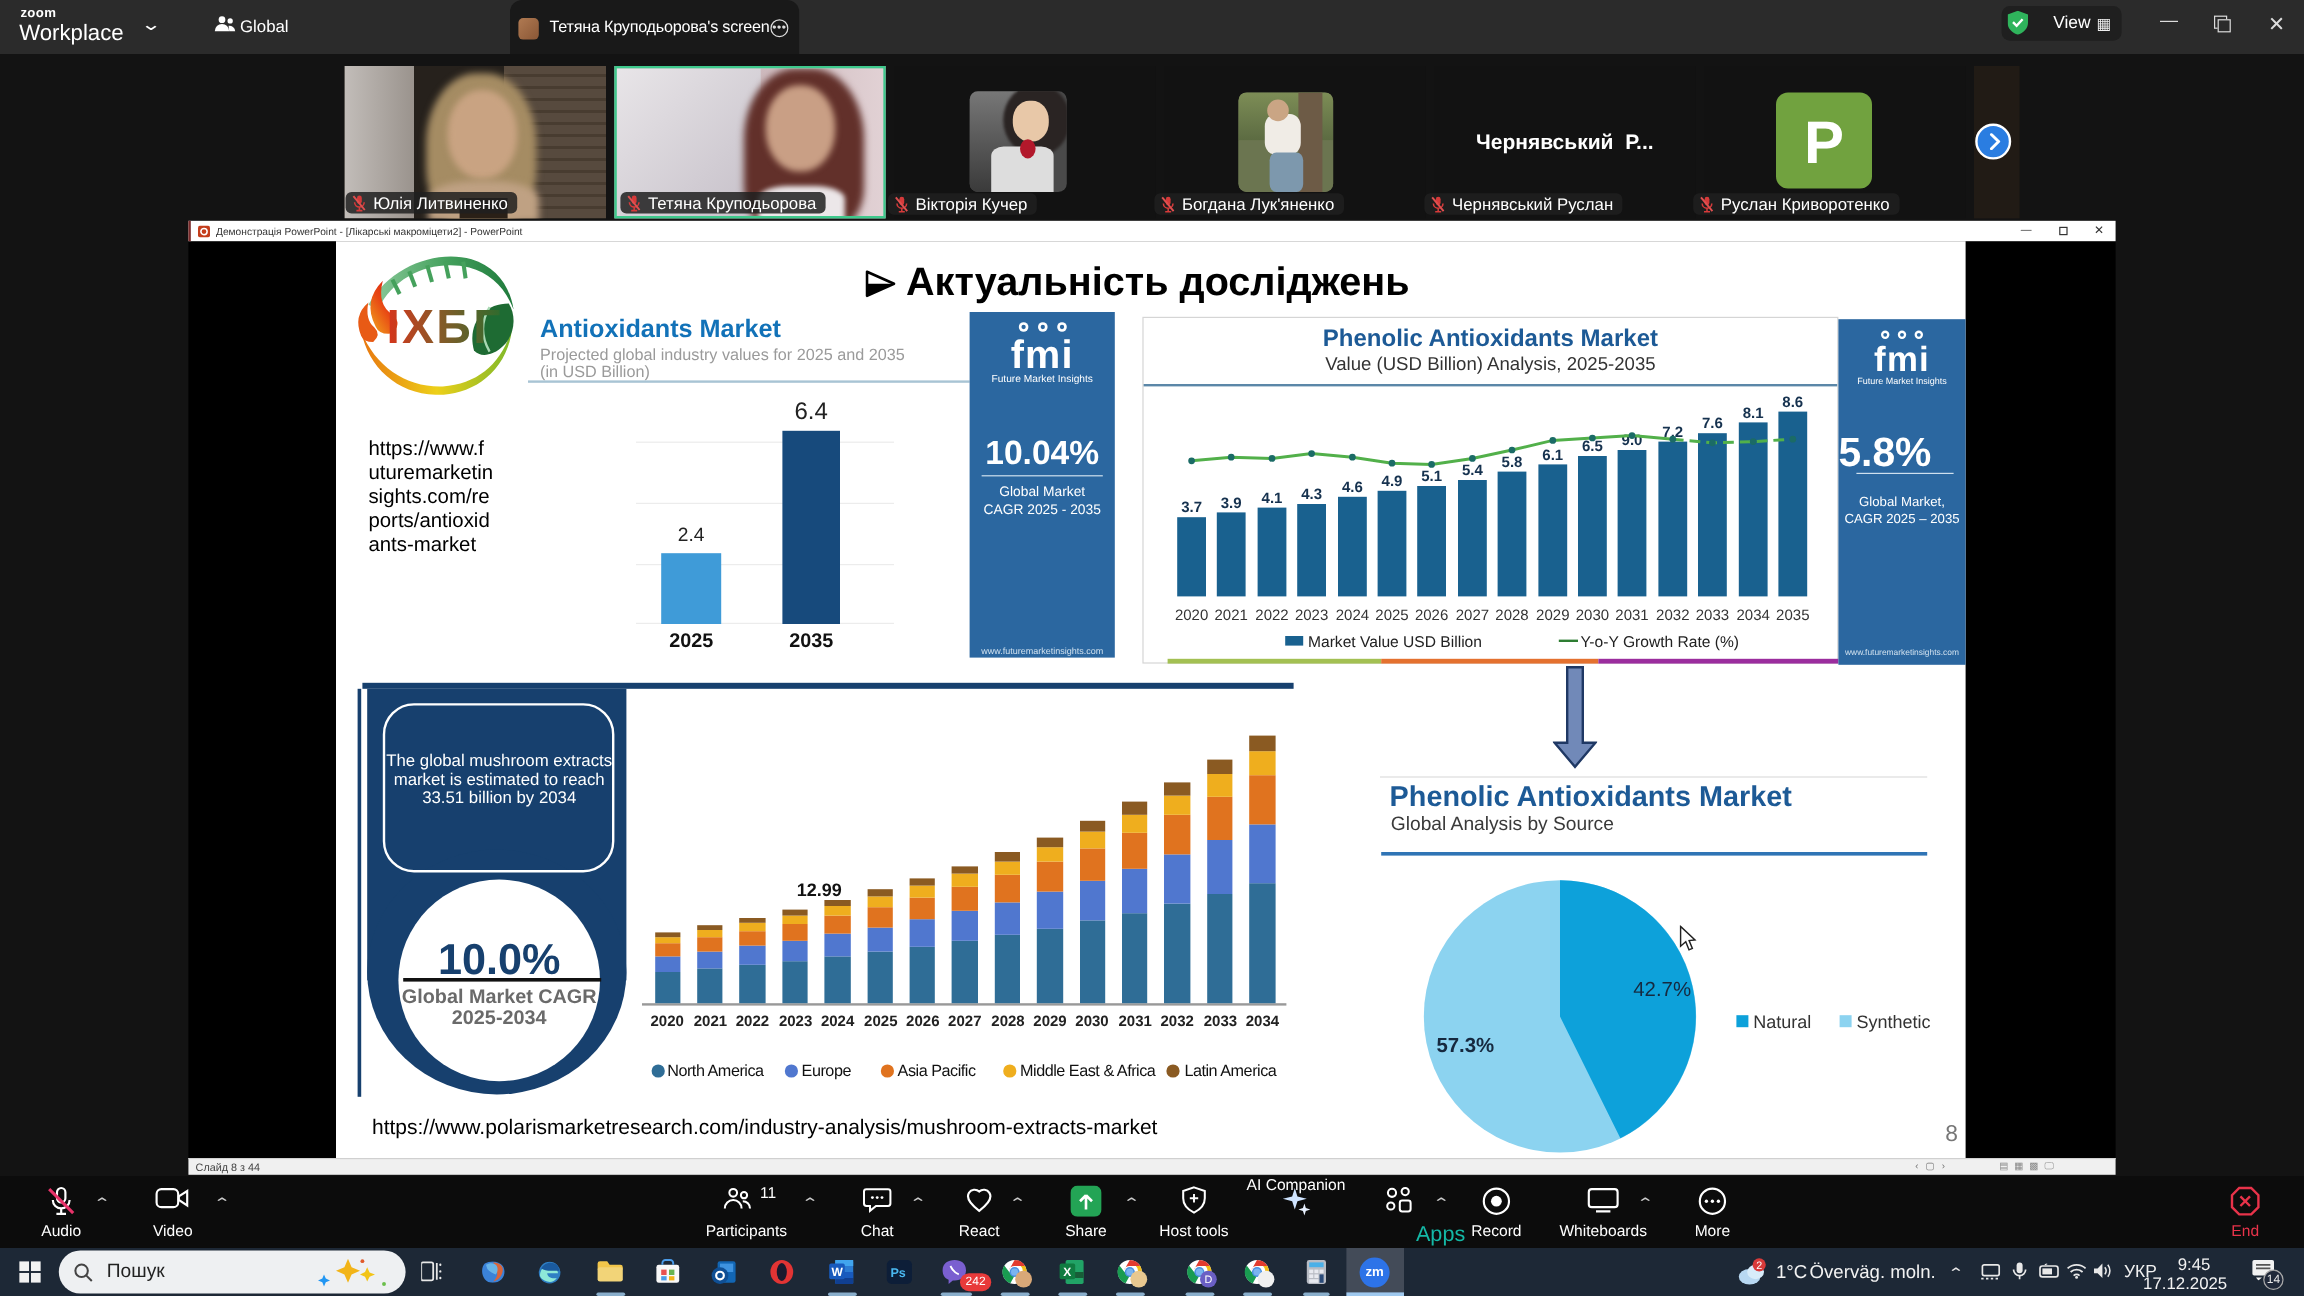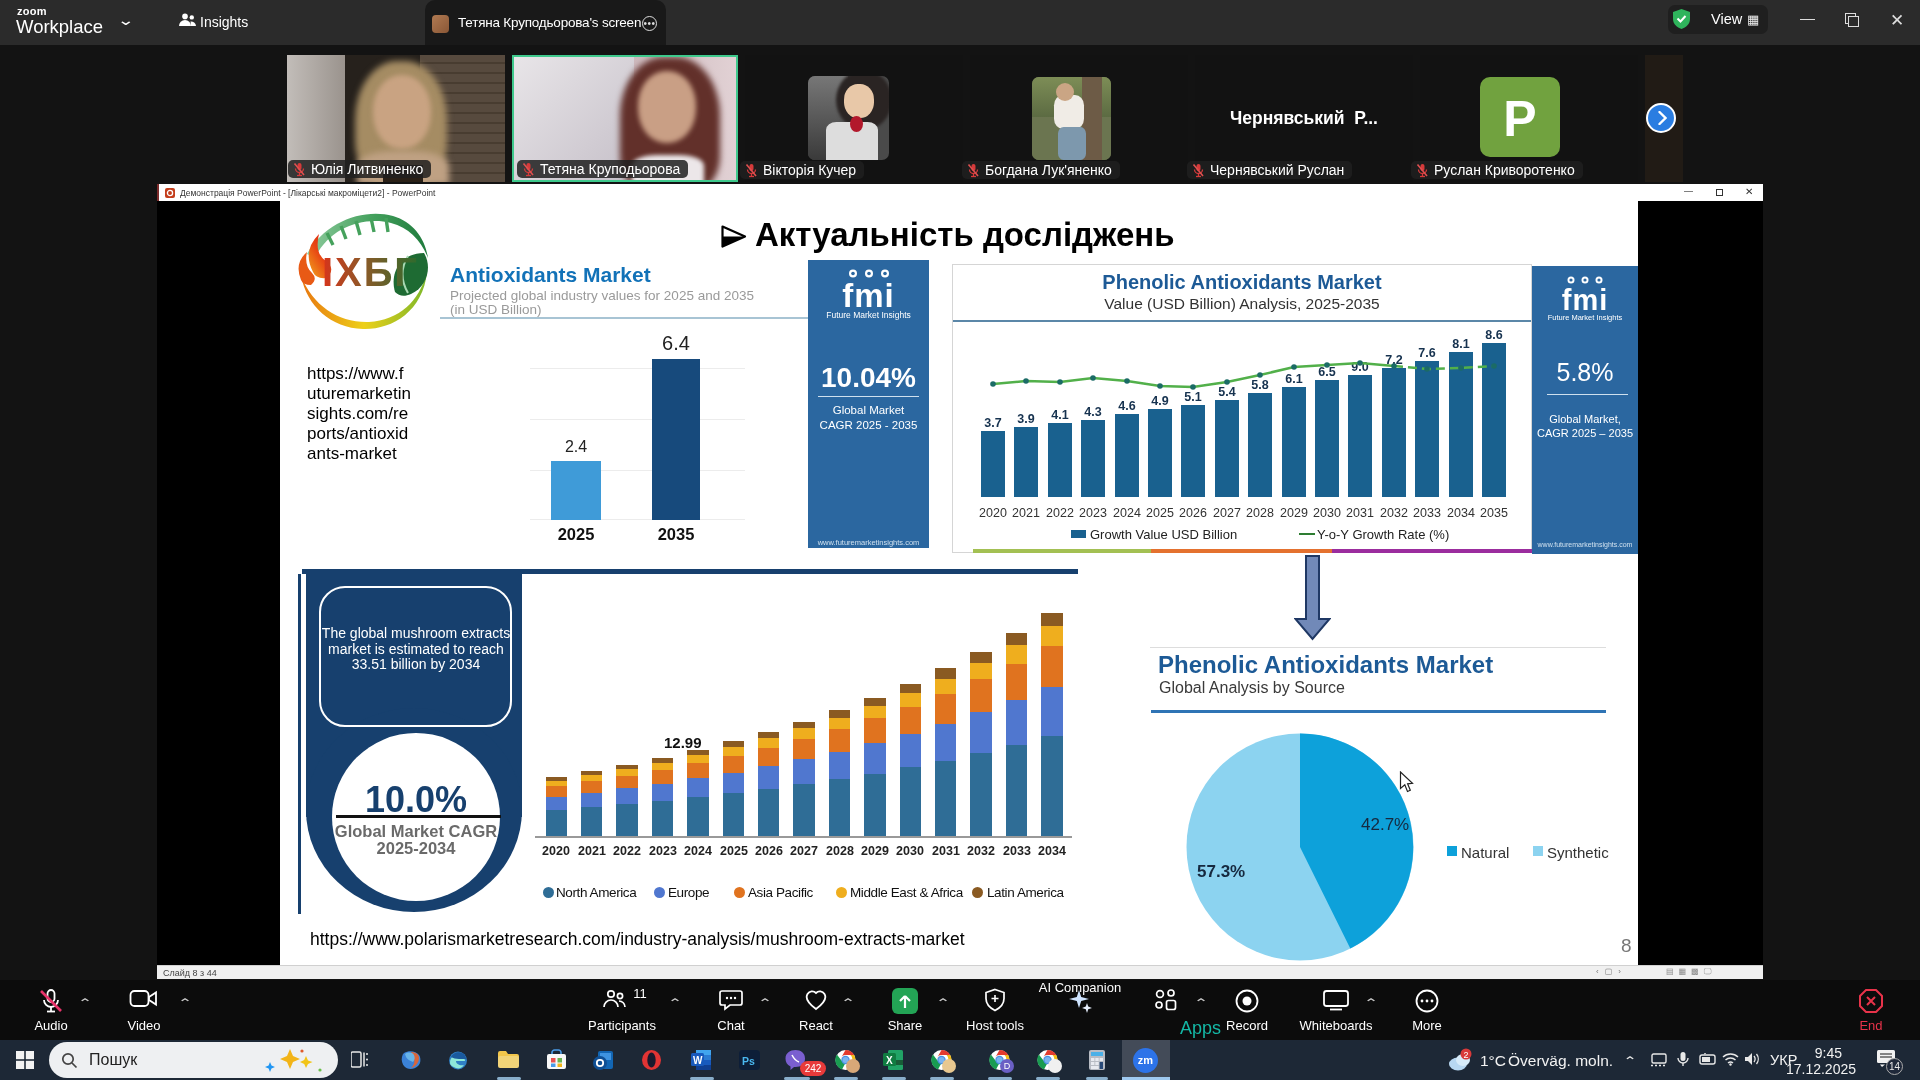--- a/index.html
+++ b/index.html
@@ -14,21 +14,21 @@
 <div class="ab" style="left:0;top:0;width:1920px;height:45px;background:#2b2b2b"></div>
 <div class="ab" style="left:17px;top:5px;color:#fff;font-size:11px;font-weight:bold;letter-spacing:.3px">zoom</div>
 <div class="ab" style="left:16px;top:16px;color:#fff;font-size:18.5px">Workplace</div>
 <div class="ab" style="left:120px;top:12px;color:#fff;font-size:14px;transform:scaleX(1.5)">⌄</div>
 <svg class="ab" style="left:178px;top:12px" width="19" height="17" viewBox="0 0 19 17">
     <circle cx="7" cy="4.4" r="2.8" fill="#fff"></circle>
     <circle cx="13.8" cy="5.4" r="2.2" fill="#fff"></circle>
     <path d="M1 14a6 6 0 0 1 12 0z" fill="#fff"></path>
     <path d="M12.5 9.5a5 5 0 0 1 5.5 4.5h-5z" fill="#fff"></path>
   </svg>
-<div class="ab" style="left:200px;top:14px;color:#fff;font-size:14px">Insights</div>
+<div class="ab" style="left:200px;top:14px;color:#fff;font-size:14px">Global</div>
 <div class="ab" style="left:425px;top:0;width:241px;height:45px;background:#191919;border-radius:10px 10px 0 0"></div>
 <div class="ab" style="left:432px;top:15px;width:17px;height:18px;border-radius:4px;background:linear-gradient(135deg,#b07a52,#8a5736)"></div>
 <div class="ab" style="left:458px;top:15px;color:#fff;font-size:13.5px;letter-spacing:-.2px">Тетяна Круподьорова's screen</div>
 <div class="ab" style="left:642px;top:16px;width:15px;height:15px;border:1.5px solid #ddd;border-radius:50%;color:#ddd;font-size:10px;line-height:13px;text-align:center;letter-spacing:.5px">•••</div>
 
 <div class="ab" style="left:1668px;top:5px;width:100px;height:29px;background:#1f1f1f;border-radius:7px"></div>
 <svg class="ab" style="left:1673px;top:9px" width="17" height="20" viewBox="0 0 17 20">
     <path d="M8.5 0L17 3v7c0 5-4 8.5-8.5 10C4 18.5 0 15 0 10V3z" fill="#2fb45c"></path>
     <path d="M4.5 9.5l3 3 5-5.5" stroke="#fff" stroke-width="2" fill="none"></path>
   </svg>
@@ -290,41 +290,41 @@
 <circle cx="1260" cy="375" r="2.8" fill="#1b6b66"></circle>
 <circle cx="1294" cy="367" r="2.8" fill="#1b6b66"></circle>
 <circle cx="1327" cy="365" r="2.8" fill="#1b6b66"></circle>
 <circle cx="1360" cy="363" r="2.8" fill="#1b6b66"></circle>
 <circle cx="1394" cy="366" r="2.8" fill="#1b6b66"></circle>
 <circle cx="1427" cy="369" r="2.8" fill="#1b6b66"></circle>
 <circle cx="1461" cy="368" r="2.8" fill="#1b6b66"></circle>
 <circle cx="1494" cy="366" r="2.8" fill="#1b6b66"></circle>
 </svg>
 <div class="ab" style="left:1071px;top:530px;width:15px;height:8px;background:#19618f"></div>
-<div class="ab" style="left:1090px;top:527px;font-size:13px;color:#222">Growth Value USD Billion</div>
+<div class="ab" style="left:1090px;top:527px;font-size:13px;color:#222">Market Value USD Billion</div>
 <div class="ab" style="left:1299px;top:533px;width:16px;height:2px;background:#2e7d32"></div>
 <div class="ab" style="left:1317px;top:527px;font-size:13px;color:#222">Y-o-Y Growth Rate (%)</div>
 <div class="ab" style="left:973px;top:549px;width:178px;height:4px;background:#a3c053"></div>
 <div class="ab" style="left:1151px;top:549px;width:181px;height:4px;background:#e4712f"></div>
 <div class="ab" style="left:1332px;top:549px;width:200px;height:4px;background:#9b2d9e"></div>
 
 <div class="ab" style="left:1532px;top:266px;width:106px;height:288px;background:#2b67a0"></div>
 <div class="ab" style="left:1532px;top:270px;width:106px;text-align:center;color:#fff">
   <svg width="38" height="8" viewBox="0 0 38 8">
       <circle cx="5" cy="4" r="3.5" fill="#fff"></circle>
       <circle cx="19" cy="4" r="3.5" fill="#fff"></circle>
       <circle cx="33" cy="4" r="3.5" fill="#fff"></circle>
       <circle cx="5" cy="4" r="1.6" fill="#2b67a0"></circle>
       <circle cx="19" cy="4" r="1.6" fill="#2b67a0"></circle>
       <circle cx="33" cy="4" r="1.6" fill="#2b67a0"></circle>
     </svg>
   <div style="font-size:29px;font-weight:bold;line-height:25px;letter-spacing:1px">fmi</div>
   <div style="font-size:7.5px">Future Market Insights</div>
 </div>
-<div class="ab" style="left:1532px;top:358px;width:106px;text-align:center;color:#fff;font-size:25px;font-weight:normal">5.8%</div>
+<div class="ab" style="left:1532px;top:358px;width:106px;text-align:left;color:#fff;font-size:34px;font-weight:bold">5.8%</div>
 <div class="ab" style="left:1547px;top:394px;width:81px;height:1px;background:#cfe0ee"></div>
 <div class="ab" style="left:1532px;top:412px;width:106px;text-align:center;color:#fff;font-size:11px;line-height:14px">Global Market,<br>CAGR 2025 – 2035</div>
 <div class="ab" style="left:1532px;top:541px;width:106px;text-align:center;color:#cfe0ee;font-size:7px">www.futuremarketinsights.com</div>
 
 <svg class="ab" style="left:1294px;top:555px" width="37" height="86" viewBox="0 0 37 86">
 <path d="M12 1 L25 1 L25 64 L35.5 64 L18.5 84 L1.5 64 L12 64 Z" fill="#7189b8" stroke="#1f3864" stroke-width="2"></path>
 </svg>
 
 <div class="ab" style="left:298px;top:574px;width:3px;height:340px;background:#17406e"></div>
 <div class="ab" style="left:302px;top:569px;width:776px;height:5px;background:#17406e"></div>

